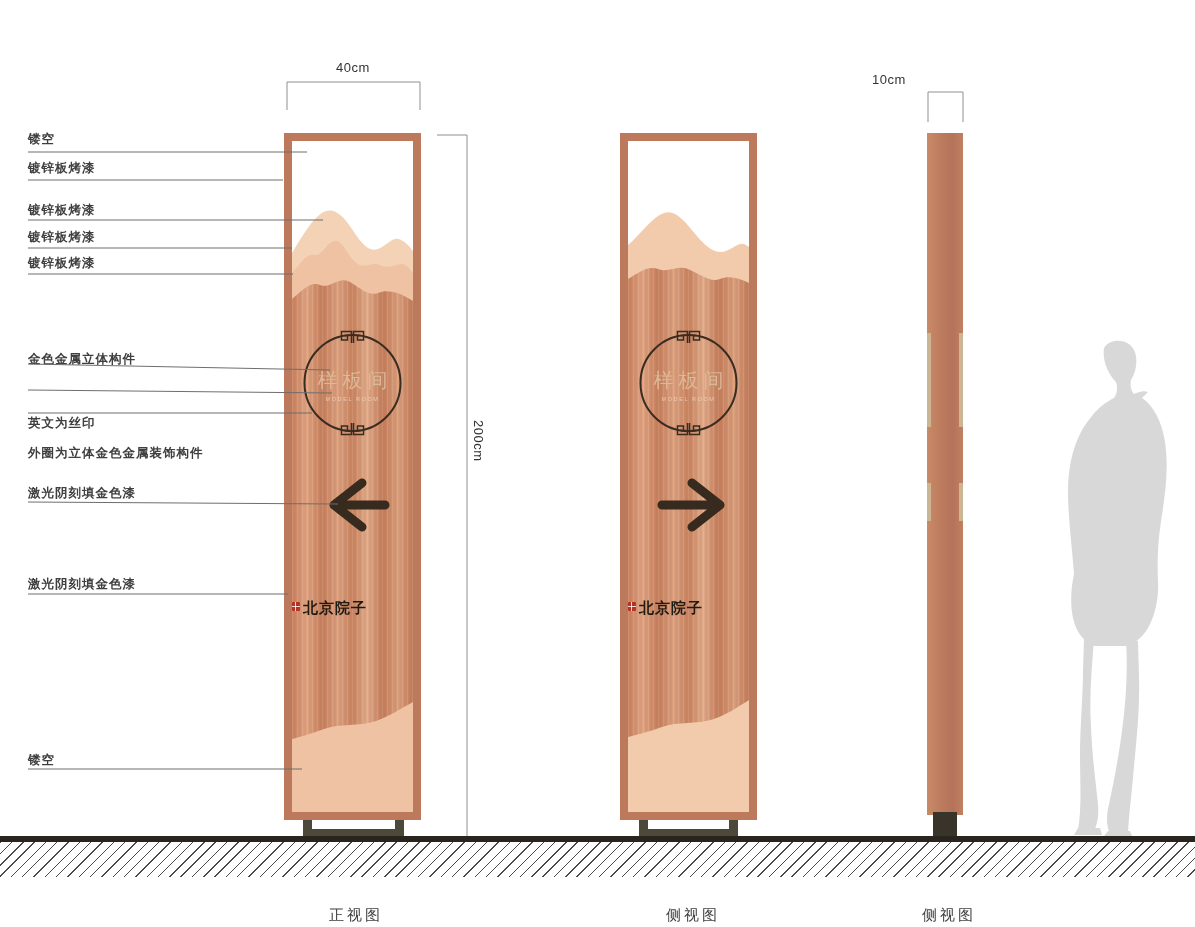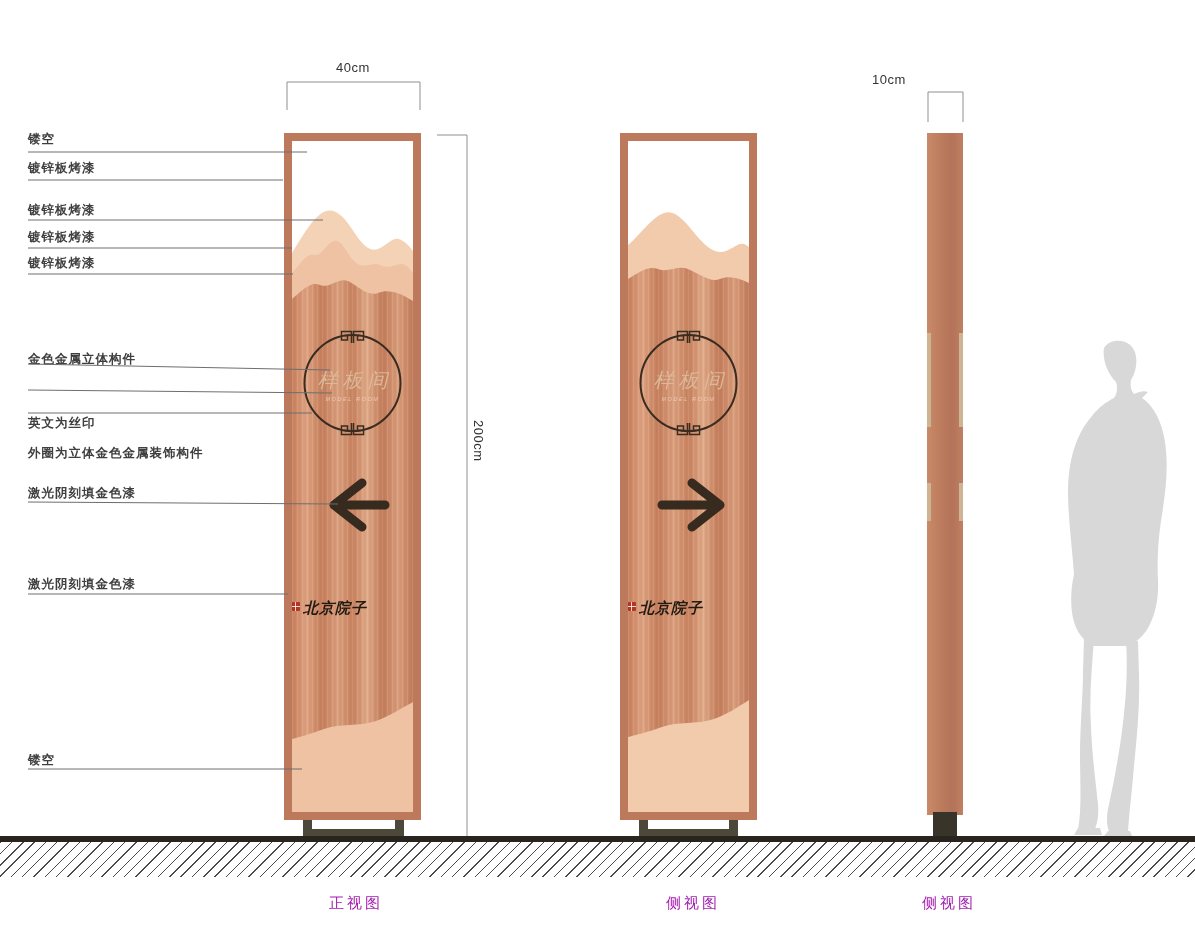--- a/index.html
+++ b/index.html
@@ -5,22 +5,22 @@
   html,body{margin:0;padding:0;background:#fff;}
   #stage{
     position:relative;width:1195px;height:927px;background:#ffffff;overflow:hidden;
     font-family:"Liberation Sans","DejaVu Sans",sans-serif;
   }
   .abs{position:absolute;}
   .callout{
     position:absolute;left:28px;font-size:12.5px;color:#3f3f3f;letter-spacing:1px;white-space:nowrap;font-weight:bold;
   }
   .dim-label{position:absolute;font-size:13px;color:#333;letter-spacing:.5px;white-space:nowrap;}
-  .caption{position:absolute;font-size:15px;color:#a21caf;letter-spacing:3px;white-space:nowrap;}
-  .sign{position:absolute;width:137px;height:790px;font-style:italic;}
+  .caption{position:absolute;font-size:15px;color:#404040;letter-spacing:3px;white-space:nowrap;margin-top:12px;}
+  .sign{position:absolute;width:137px;height:790px;}
   .sign svg{display:block;}
   .plaque-text{
     position:absolute;left:8px;top:234px;width:121px;text-align:center;
     font-size:20px;letter-spacing:5px;padding-left:5px;box-sizing:border-box;
     color:#dcbd9c;opacity:.92;
   }
   .plaque-sub{
     position:absolute;left:8px;top:263px;width:121px;text-align:center;
     font-size:5.5px;letter-spacing:1.6px;color:rgba(255,246,232,.55);
   }

